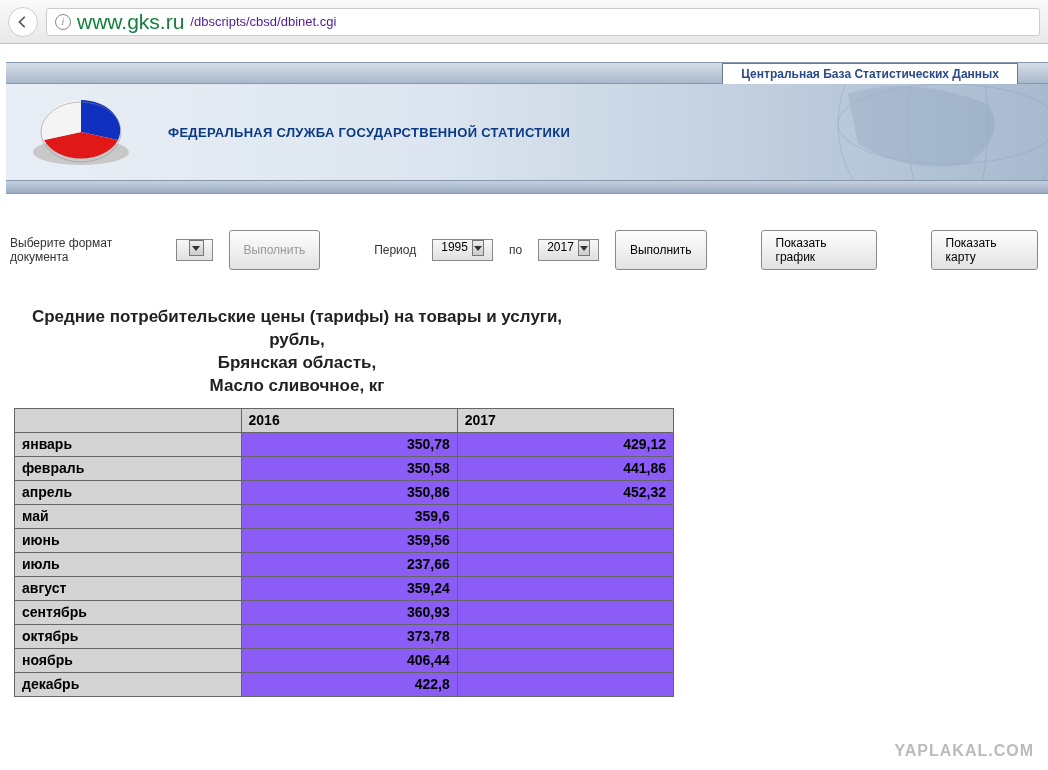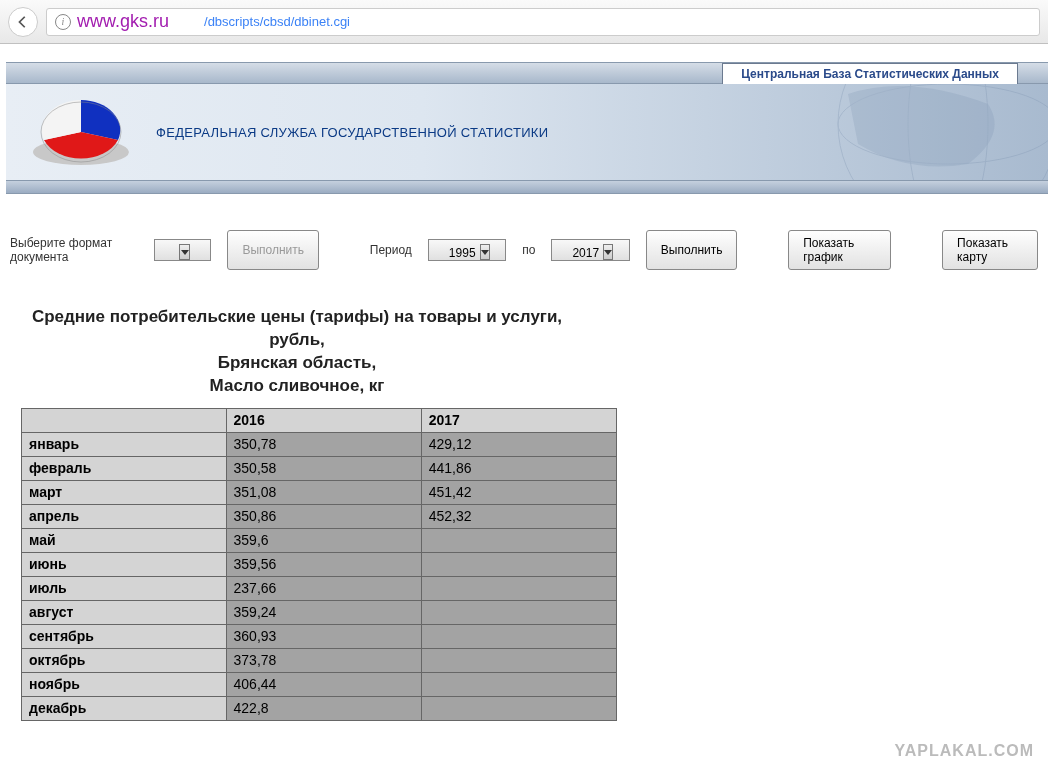--- a/index.html
+++ b/index.html
@@ -4,56 +4,56 @@
   <style>
     * { margin: 0; padding: 0; box-sizing: border-box; }
     body { font-family: Arial, sans-serif; font-size: 13px; background: #fff; width: 1048px; }
     
     
     .browser-bar { height: 44px; background: linear-gradient(#fafafa, #e8e8e8); border-bottom: 1px solid #c0c0c0; display: flex; align-items: center; padding: 0 8px; gap: 8px; }
     .back-btn { width: 30px; height: 30px; border-radius: 50%; background: #fff; border: 1px solid #ccc; display: flex; align-items: center; justify-content: center; cursor: pointer; }
     .back-btn svg { width: 14px; height: 14px; }
     .url-bar { flex: 1; height: 28px; background: #fff; border: 1px solid #ccc; border-radius: 3px; display: flex; align-items: center; padding: 0 8px; gap: 6px; }
     .info-icon { width: 16px; height: 16px; border: 1px solid #888; border-radius: 50%; display: flex; align-items: center; justify-content: center; font-size: 10px; color: #888; font-style: italic; font-family: serif; }
-    .url-text { color: #a21caf; font-size: 18px; }
-    .url-path { color: #3b82f6; margin-left: 29px; }
+    .url-text { color: #15803d; font-size: 21px; }
+    .url-path { color: #4c1d95; }
     
     
     .header-section { margin: 18px 0 0 6px; }
     .top-banner { position: relative; height: 22px; background: linear-gradient(#d5dde7, #a8b8cb); border-top: 1px solid #8899ad; border-bottom: 1px solid #8899ad; }
     .banner-label { position: absolute; right: 30px; top: 0; height: 22px; background: #fff; border: 1px solid #6b7a90; padding: 2px 18px; font-size: 12px; font-weight: bold; color: #2a4a8a; display: flex; align-items: center; }
     
     .main-banner { height: 96px; background: linear-gradient(to right, #e8eef5 0%, #dde6f0 40%, #a8bacf 100%); position: relative; display: flex; align-items: center; padding-left: 20px; overflow: hidden; }
     .pie-logo { width: 110px; height: 80px; position: relative; margin-right: 20px; }
     .pie-logo svg { width: 100%; height: 100%; }
-    .org-name { font-size: 13px; font-weight: normal; color: #0b3a85; letter-spacing: 0.3px; }
+    .org-name { font-size: 13px; font-weight: bold; color: #0b3a85; letter-spacing: 0.3px; margin-left: 12px; }
     .globe-bg { position: absolute; right: 0; top: -20px; width: 400px; height: 150px; opacity: 0.3; }
     
     .bottom-stripe { height: 14px; background: linear-gradient(#c5d0de, #9bacc2); border-top: 1px solid #8899ad; border-bottom: 1px solid #8899ad; }
     
     
     .controls-row { display: flex; align-items: center; gap: 16px; padding: 36px 10px 10px 10px; font-size: 12px; }
     .controls-row label { color: #333; }
-    .dropdown { height: 22px; background: linear-gradient(#f8f8f8,#e0e0e0); border: 1px solid #888; display: inline-flex; align-items: flex-end; padding: 0 20px; font-size: 12px; min-width: 40px; position: relative; }
+    .dropdown { height: 22px; background: linear-gradient(#f8f8f8,#e0e0e0); border: 1px solid #888; display: inline-flex; align-items: flex-start; padding: 0 8px; font-size: 12px; min-width: 40px; position: relative; }
     .dropdown-empty { min-width: 28px; }
     .dropdown-arrow { width: 16px; height: 16px; background: linear-gradient(#eee,#ccc); border: 1px solid #777; display: flex; align-items: center; justify-content: center; margin-left: 4px; }
     .dropdown-arrow::after { content: ''; border-left: 4px solid transparent; border-right: 4px solid transparent; border-top: 5px solid #333; }
     .btn { height: 40px; padding: 0 14px; background: linear-gradient(#fefefe,#e2e2e2); border: 1px solid #888; border-radius: 3px; font-size: 12px; cursor: pointer; display: inline-flex; align-items: center; }
     .btn.disabled { color: #999; }
     .spacer { width: 24px; }
     
     
     .table-title { text-align: center; font-size: 17px; font-weight: bold; color: #222; margin: 26px 0 10px 0; width: 580px; line-height: 1.35; padding-left: 14px; }
     
     
-    .data-table { border-collapse: collapse; margin-left: 21px; width: 596px; }
+    .data-table { border-collapse: collapse; margin-left: 14px; width: 660px; }
     .data-table th, .data-table td { border: 1px solid #666; padding: 3px 7px; font-size: 14px; height: 24px; }
     .data-table th { background: #d4d4d4; text-align: left; font-weight: bold; }
     .data-table td.row-label { background: #d4d4d4; font-weight: bold; text-align: left; width: 198px; }
-    .data-table td.num { text-align: left; width: 189px; background: #a3a3a3; font-weight: normal; }
+    .data-table td.num { text-align: right; width: 189px; background: #8b5cf6; font-weight: bold; }
     .data-table th.corner { width: 198px; }
     .data-table th.year { width: 189px; }
     
     .watermark { position: absolute; right: 14px; bottom: 10px; color: #bbb; font-size: 16px; font-weight: bold; letter-spacing: 1px; font-family: Arial; margin-top: 28px; }
     .page-wrap { position: relative; min-height: 770px; }
   </style>
 </head>
 <body>
 
 <div class="page-wrap">
@@ -140,25 +140,20 @@
           <td class="row-label">январь</td>
           <td class="num">350,78</td>
           <td class="num">429,12</td>
         </tr>
         <tr>
           <td class="row-label">февраль</td>
           <td class="num">350,58</td>
           <td class="num">441,86</td>
         </tr>
         <tr>
-          <td class="row-label">март</td>
-          <td class="num">351,08</td>
-          <td class="num">451,42</td>
-        </tr>
-        <tr>
           <td class="row-label">апрель</td>
           <td class="num">350,86</td>
           <td class="num">452,32</td>
         </tr>
         <tr>
           <td class="row-label">май</td>
           <td class="num">359,6</td>
           <td class="num"></td>
         </tr>
         <tr>

